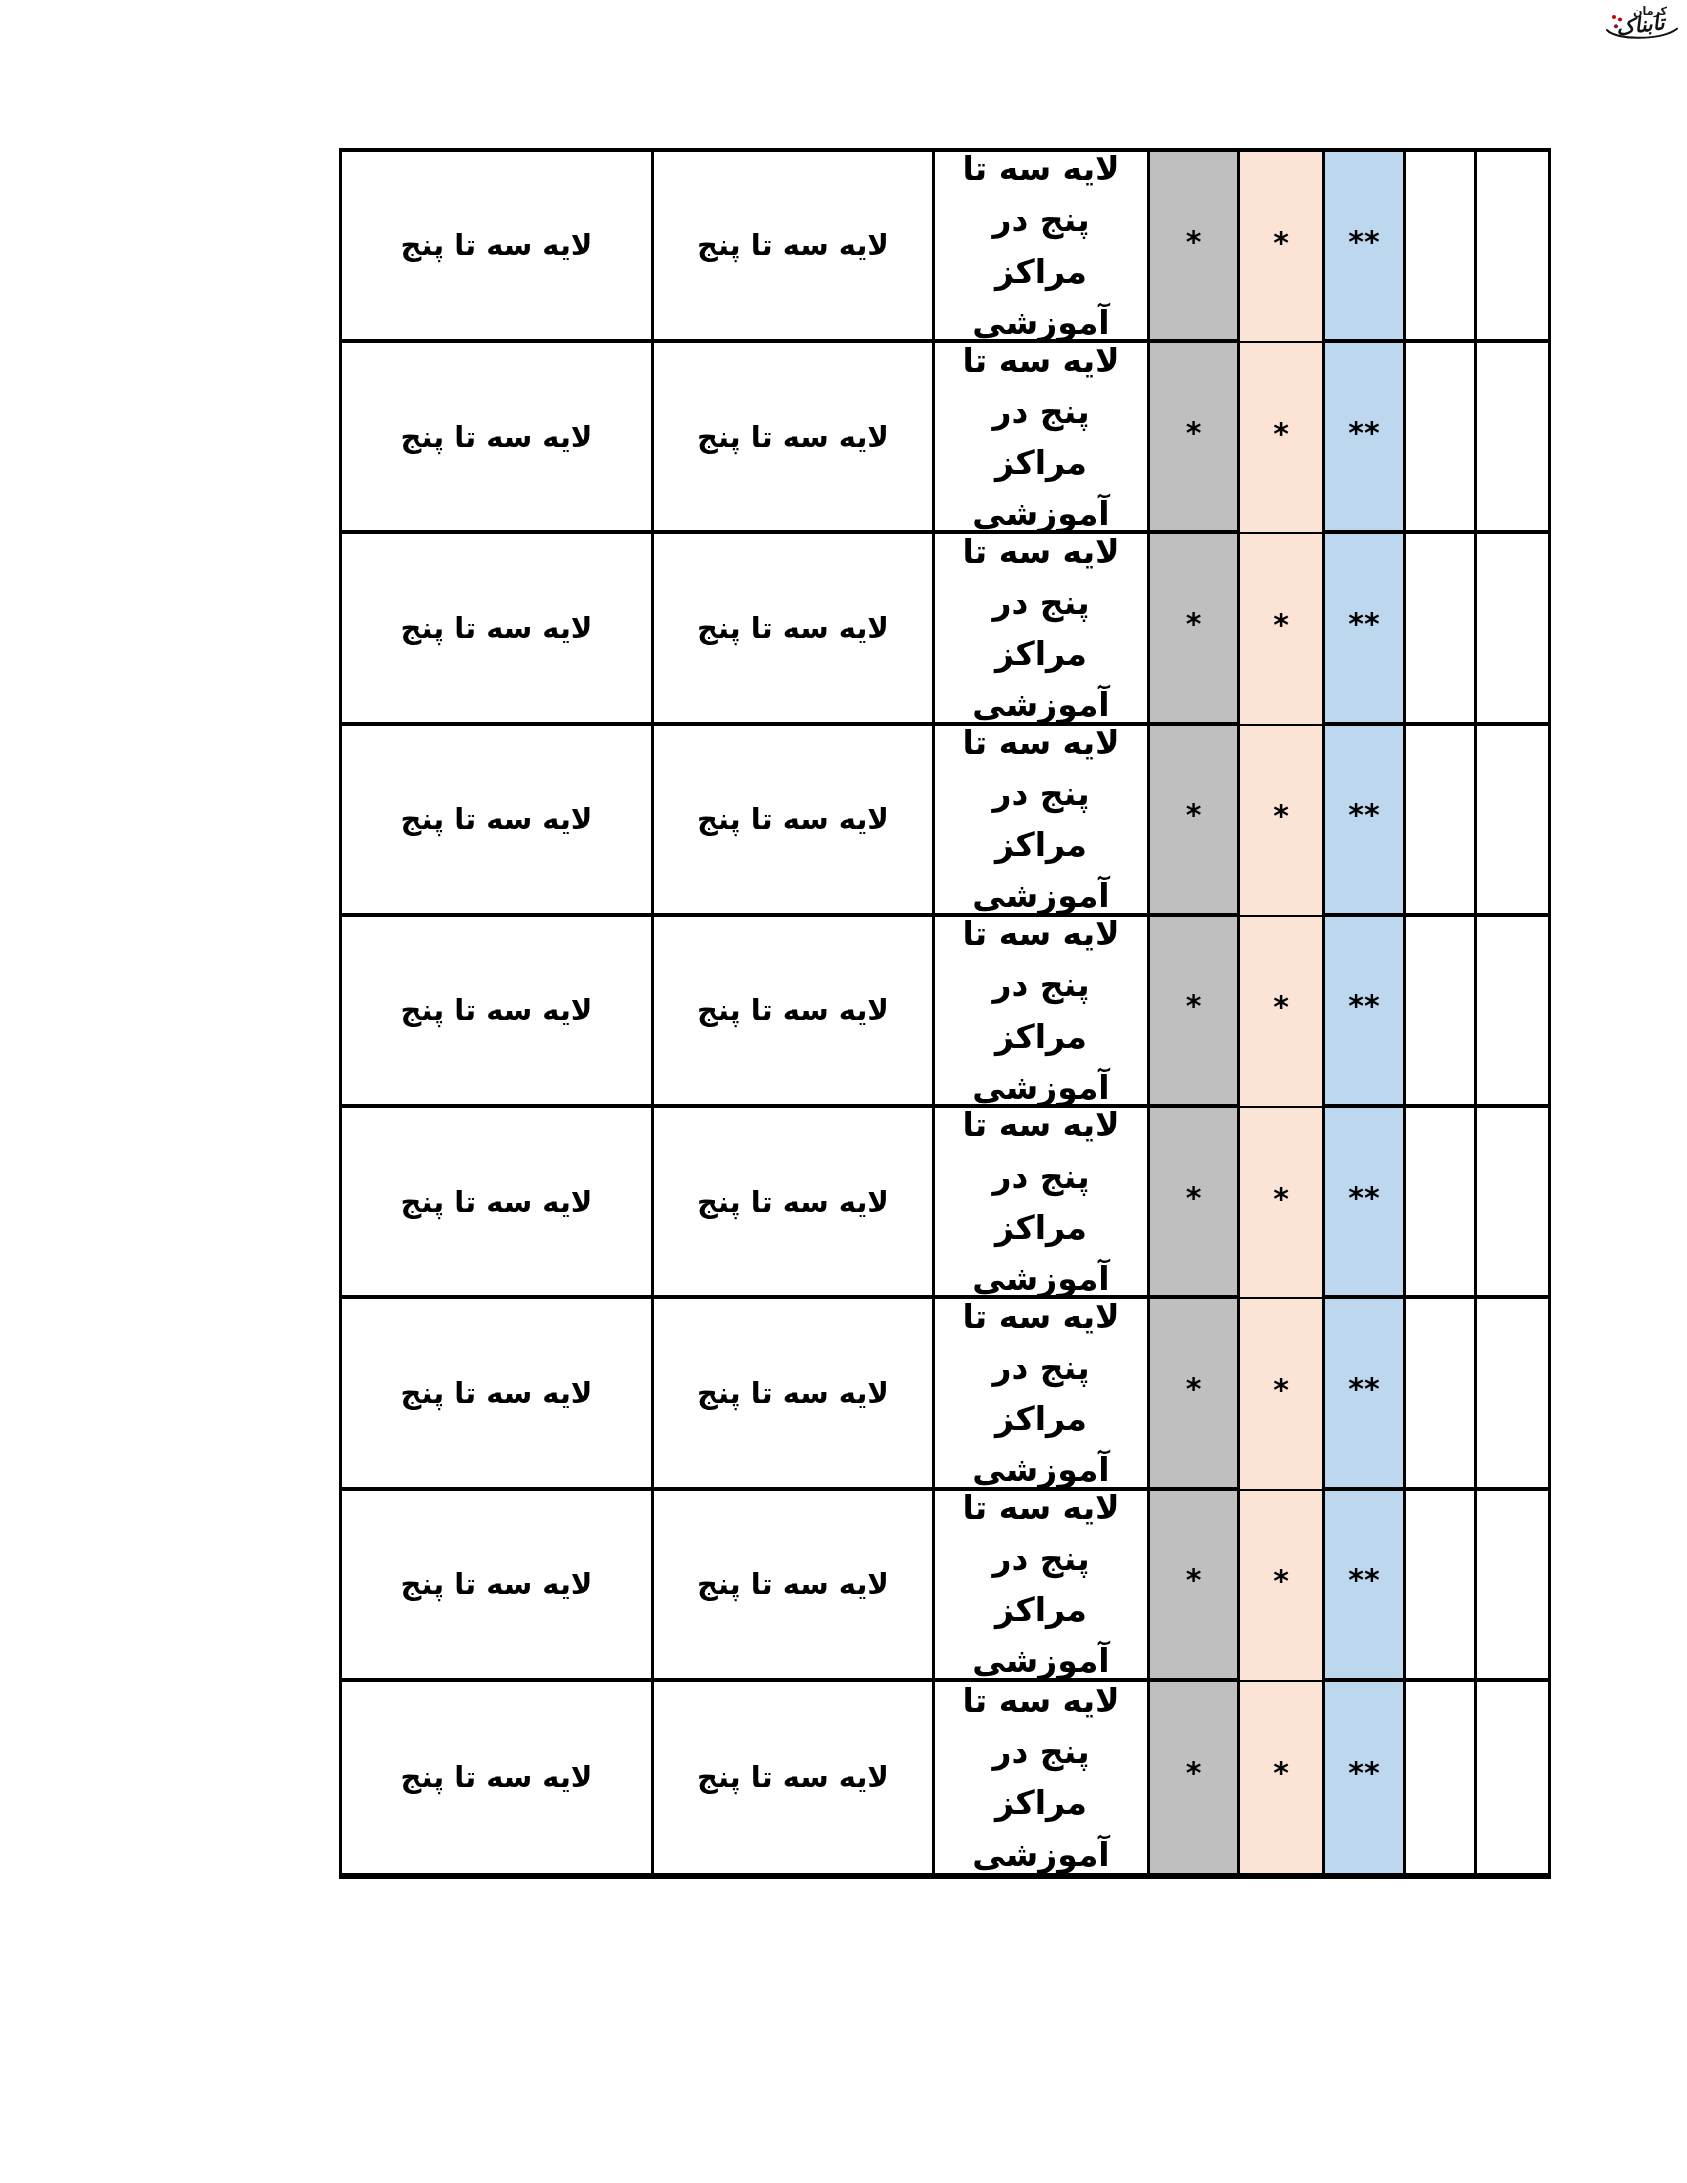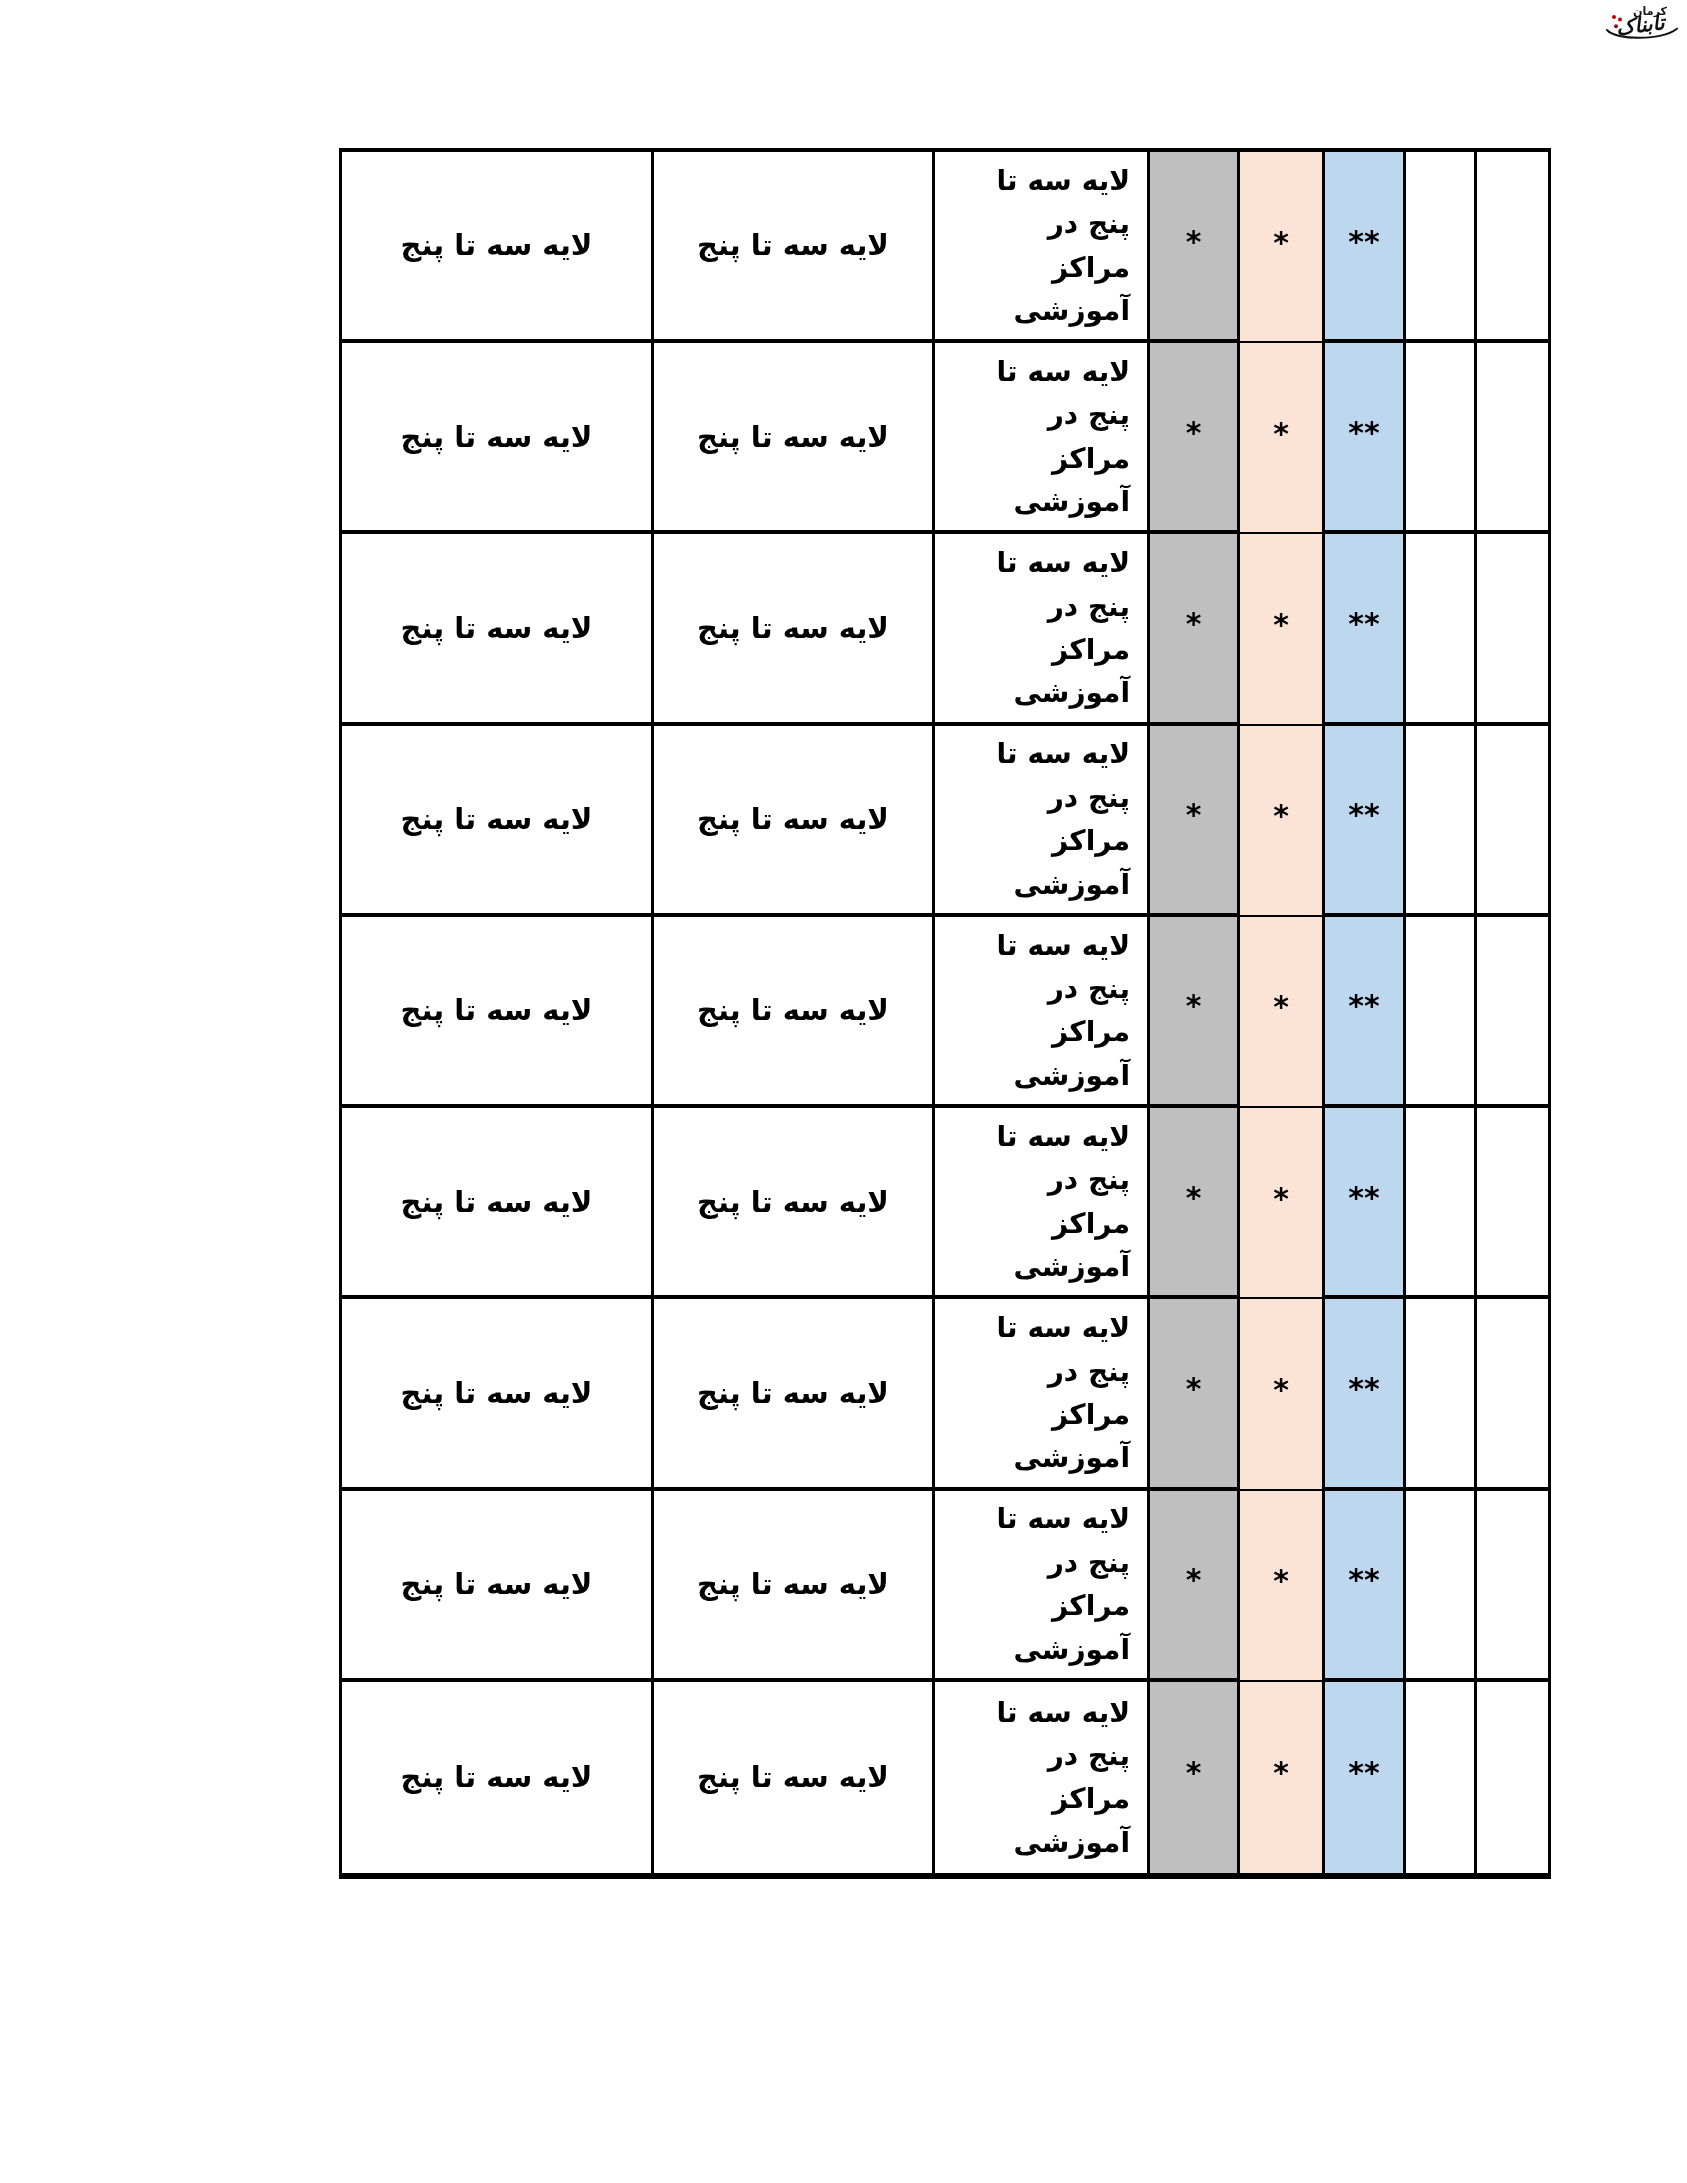--- a/index.html
+++ b/index.html
@@ -72,21 +72,21 @@
   .cell.c5 { border-bottom-width: 2px; }          
   .cell.last-row { border-bottom: none; }
   .cell-text {
     direction: rtl;
     text-align: center;
     font-weight: bold;
     color: #000;
     font-size: 29px;
     line-height: 1.25;
   }
-  .c3 .cell-text { font-size: 28px; line-height: 1.55; white-space: pre-line; padding: 0 17px; text-align: right; }
+  .c3 .cell-text { font-size: 33px; line-height: 1.55; white-space: pre-line; padding: 0 17px; }
   .c4 .cell-text, .c5 .cell-text, .c6 .cell-text {
     font-size: 30px;
     line-height: 1;
     transform: translateY(-4px);   
   }
 </style>
 </head>
 <body>
 
 <div class="logo">

